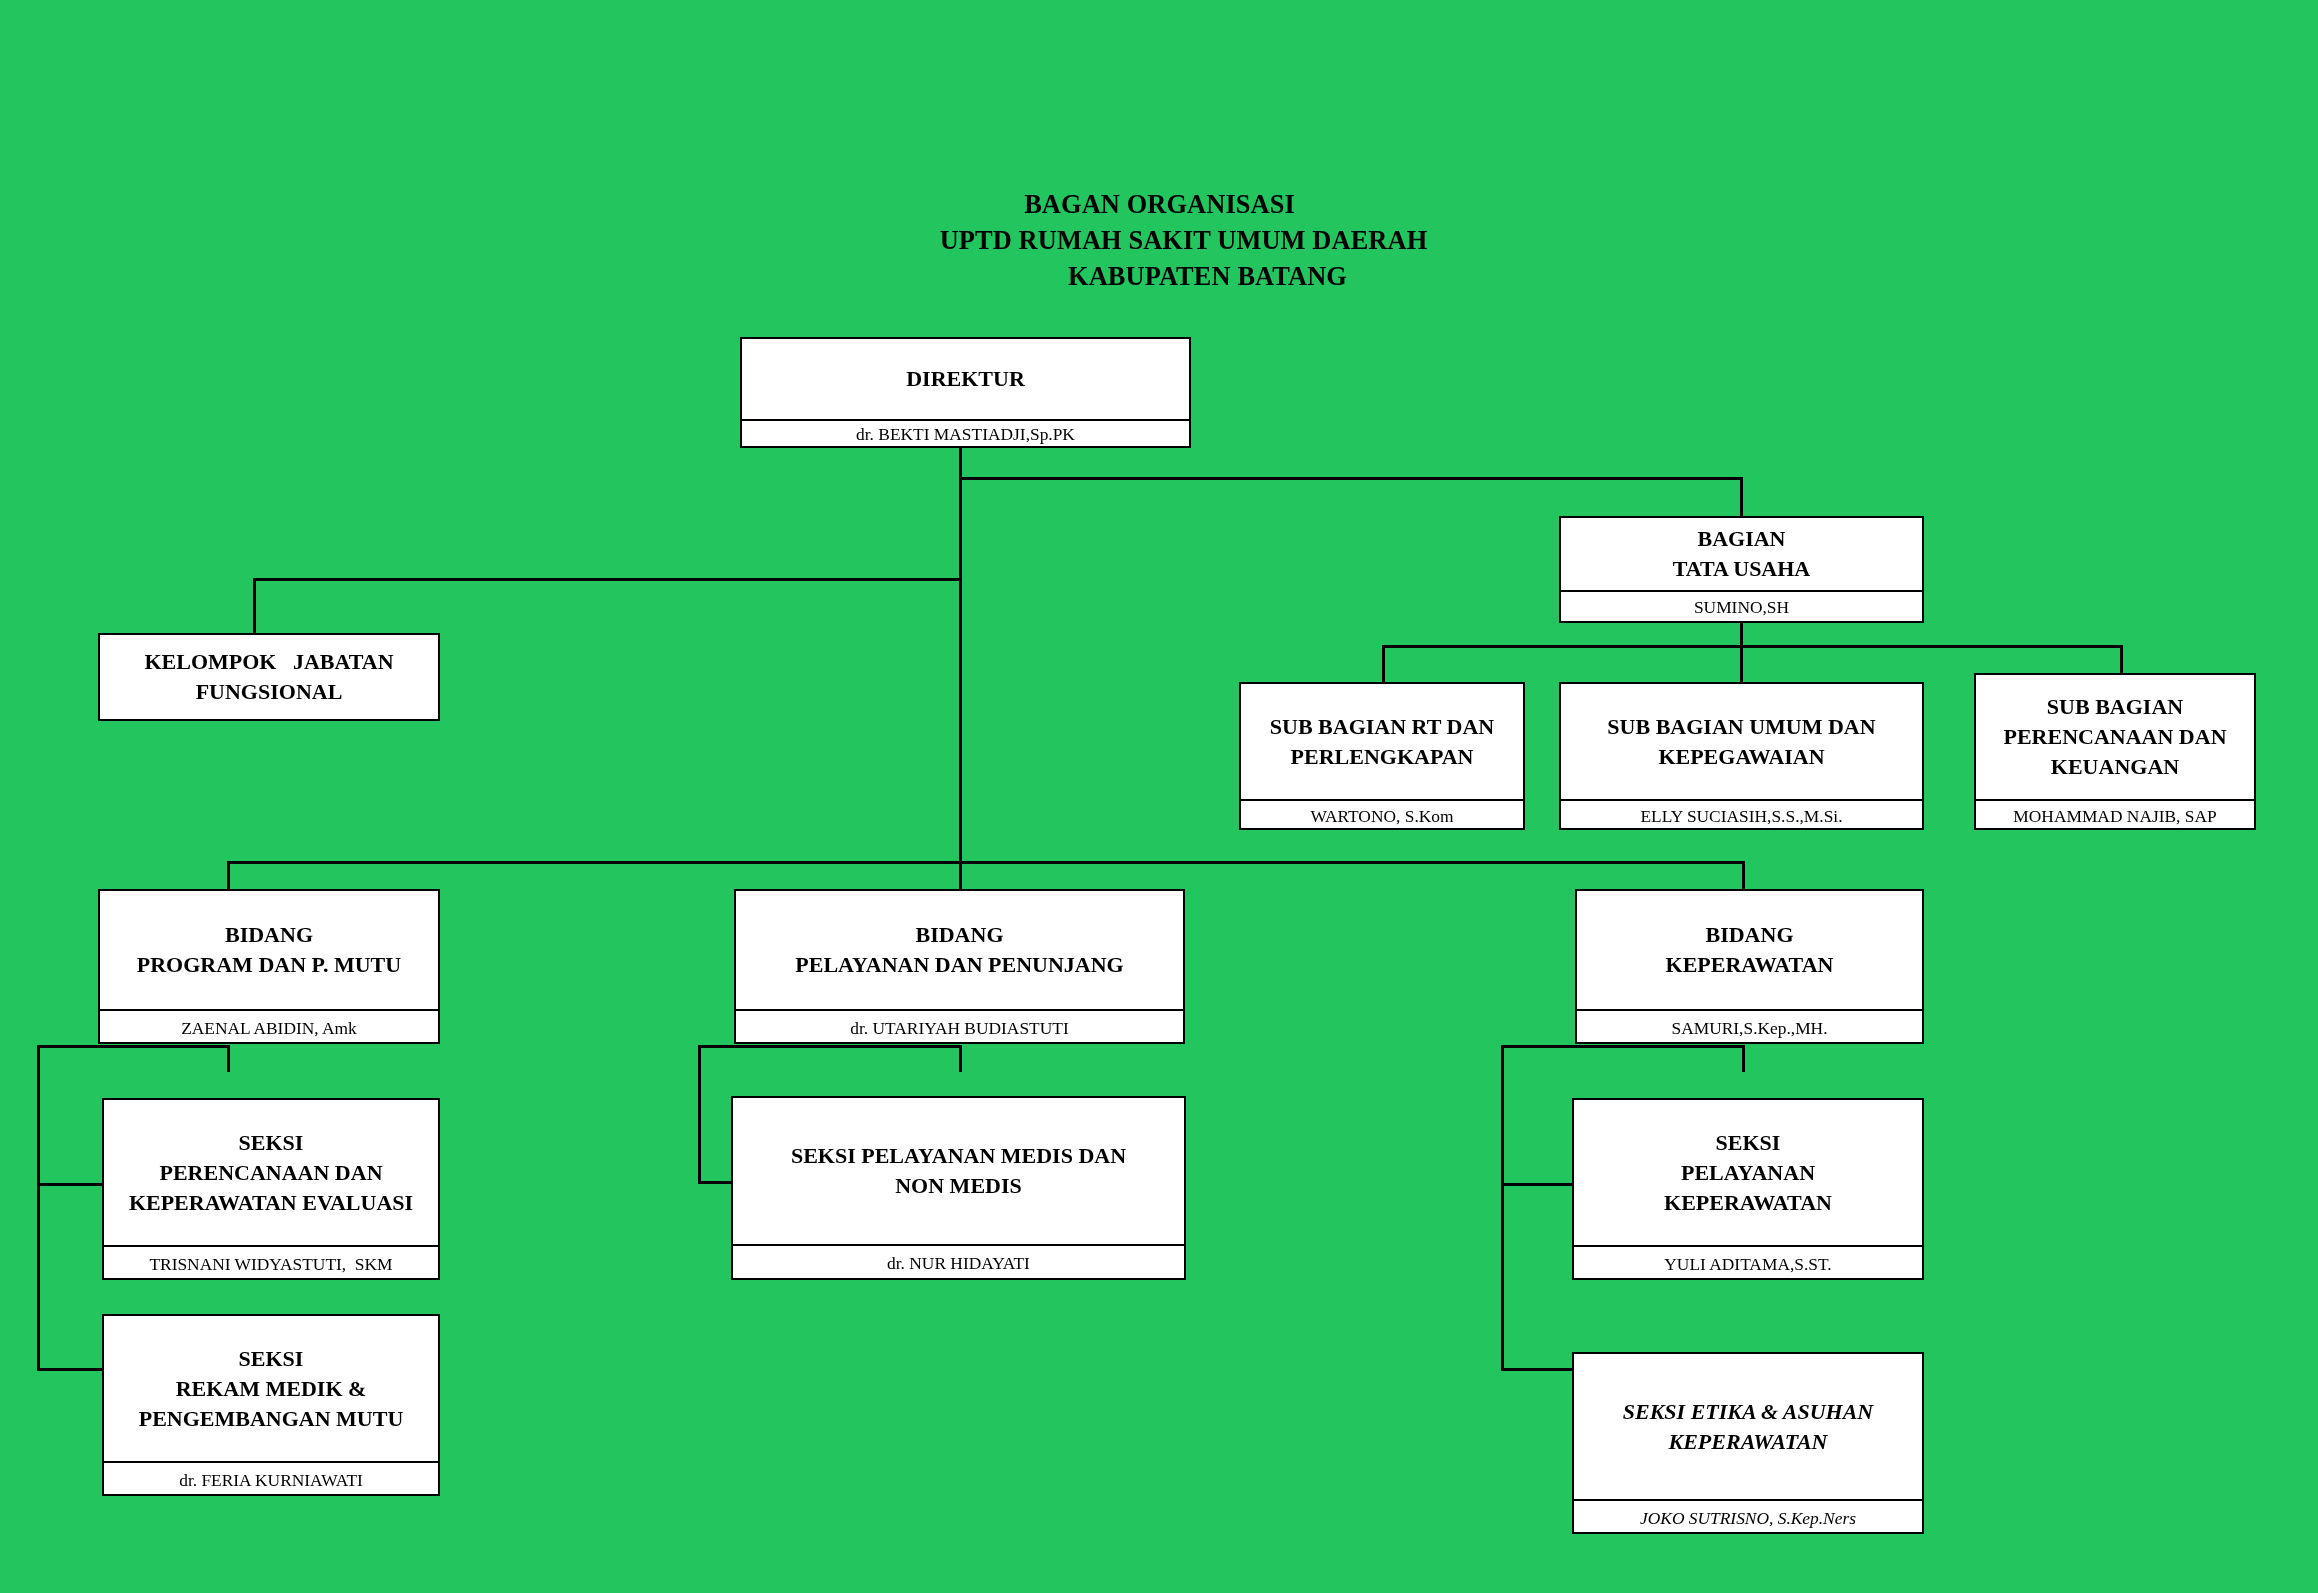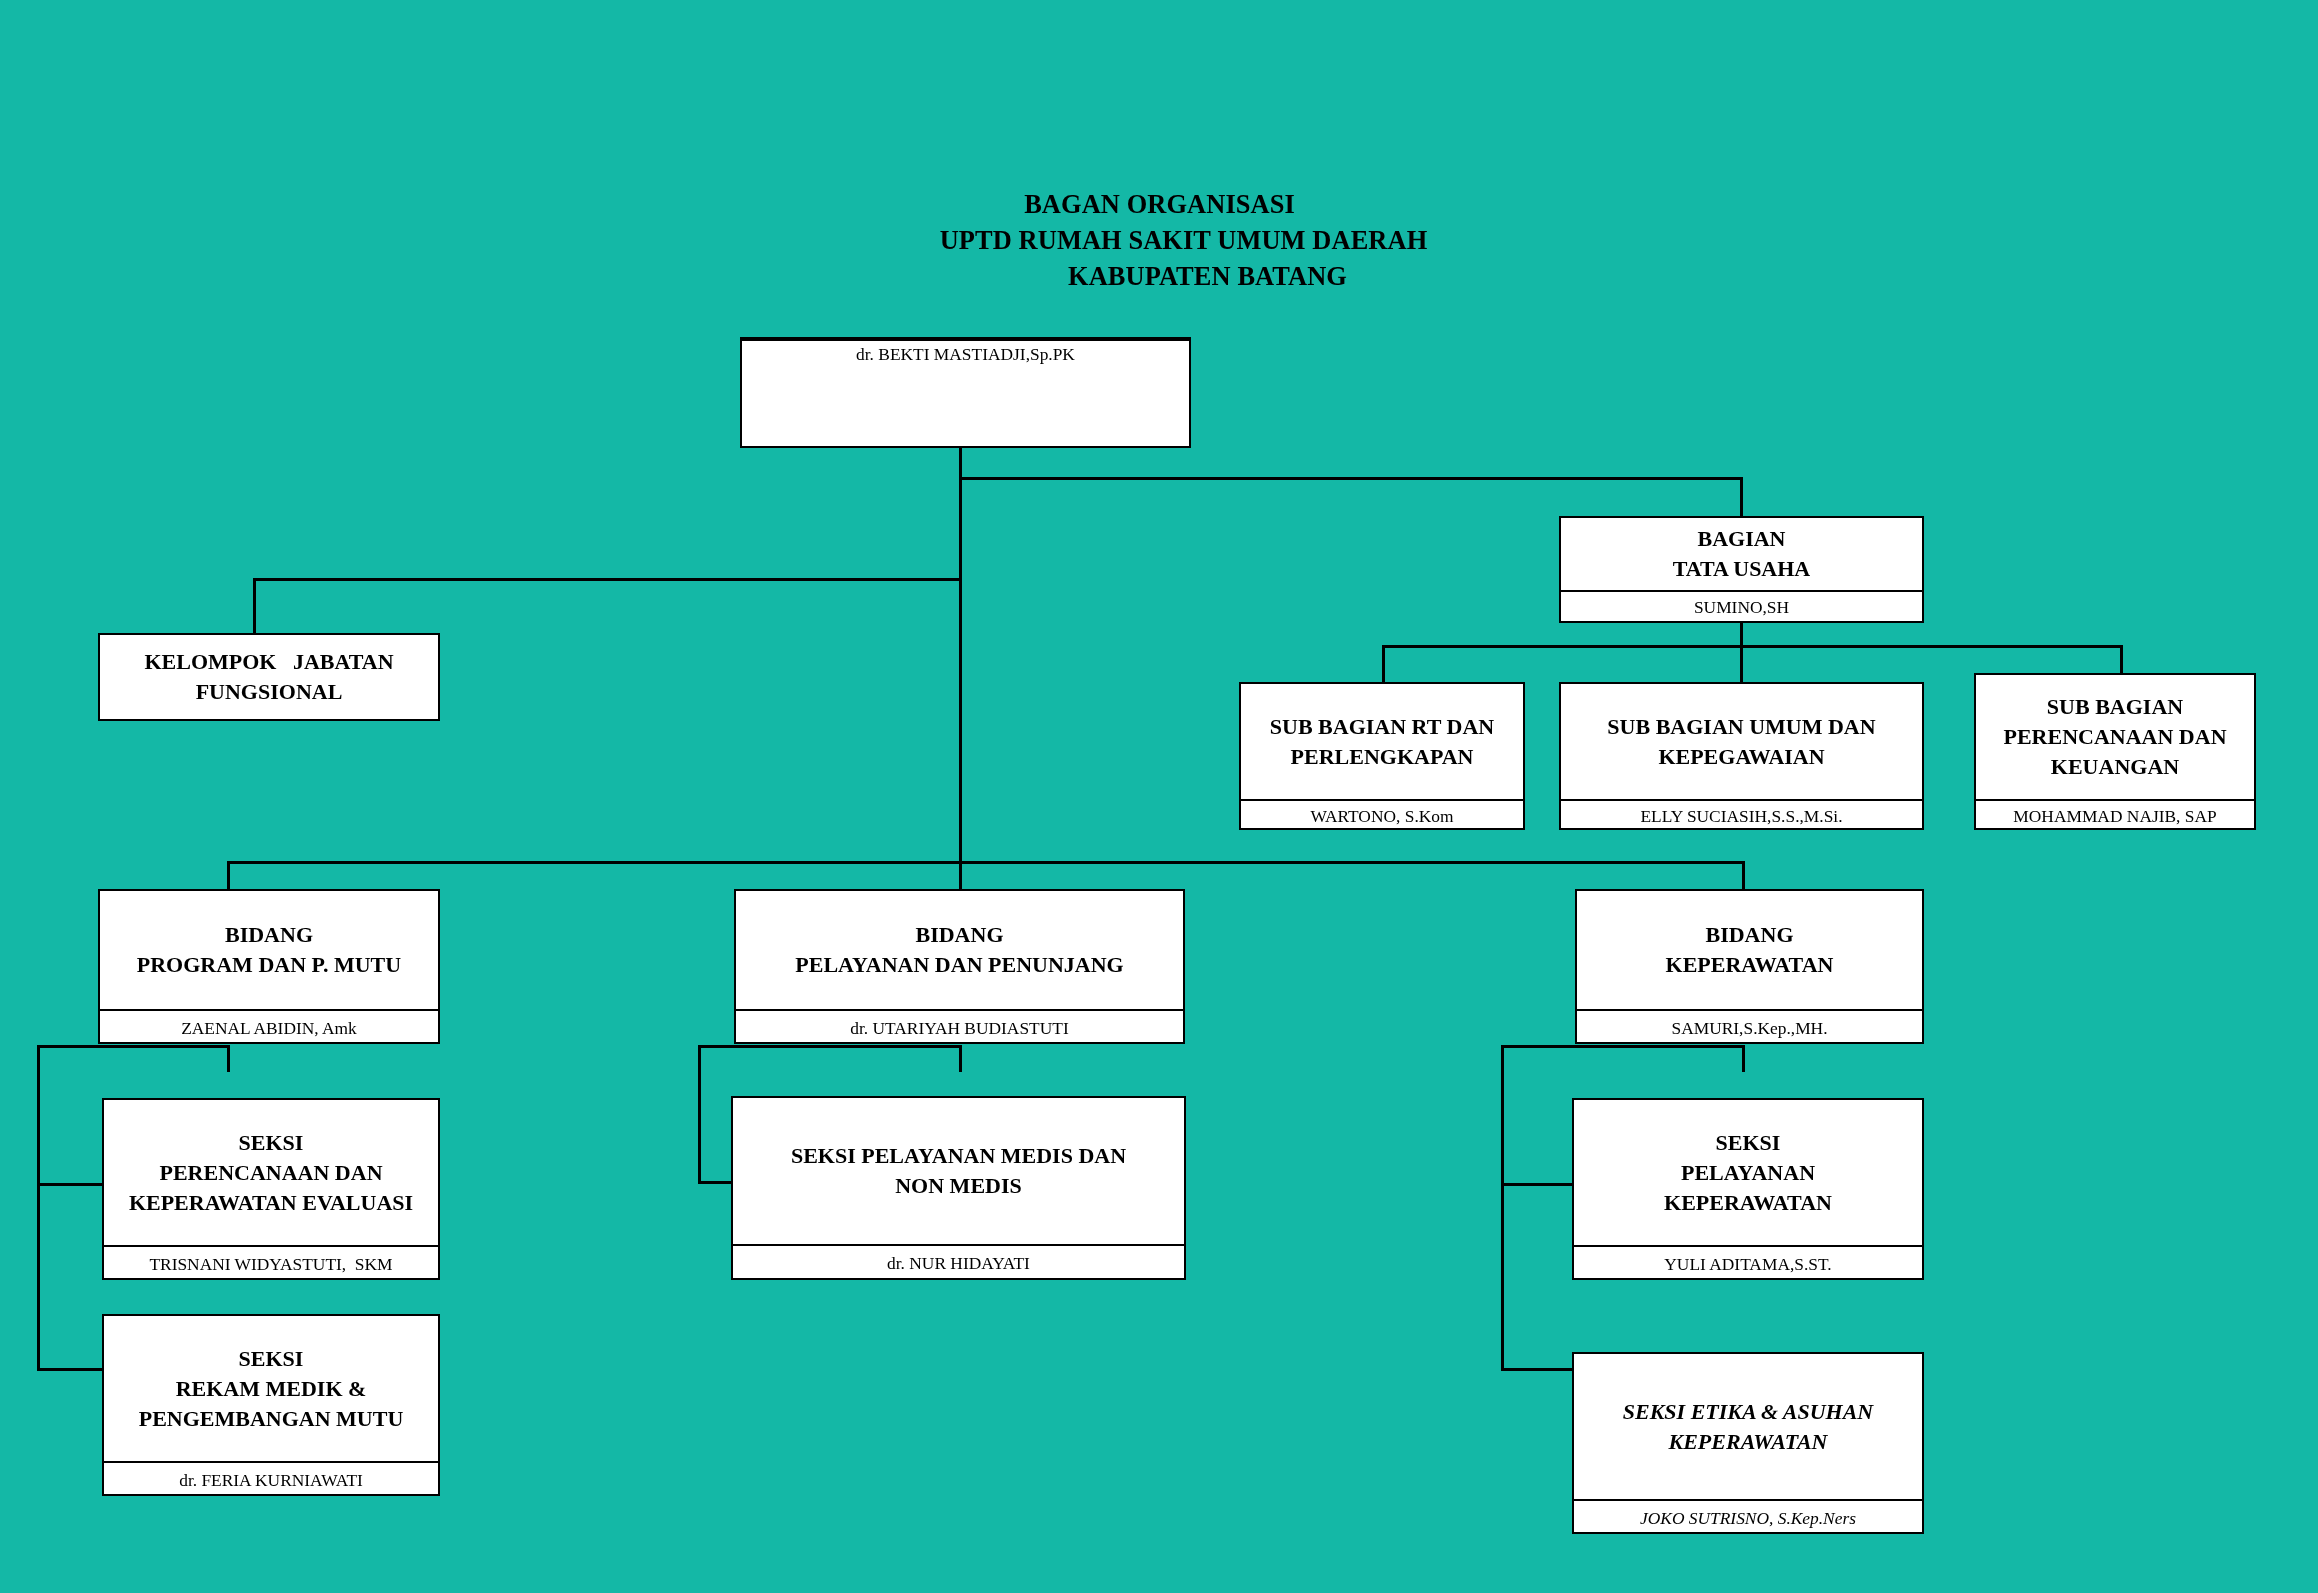--- a/index.html
+++ b/index.html
@@ -1,19 +1,19 @@
 <!DOCTYPE html>
 <html style="font-size:10.3px"><head>
 <meta charset="utf-8">
 <style>
   html,body{margin:0;padding:0;background:#ffffff;}
   #chart{
     position:relative;
     width:2319px;height:1594px;
-    background:#14b8a6;
+    background:#22c55e;
     font-family:"Liberation Serif","DejaVu Serif",serif;
     color:#000000;
     overflow:hidden;
   }
 
   
   .title{
     position:absolute;
     left:0; width:2319px;
     text-align:center;
@@ -104,20 +104,21 @@
   <div class="ln v" style="left:698px;top:1045px;height:139px;"></div>
   <div class="ln h" style="left:698px;top:1181px;width:36px;"></div>
 
   <div class="ln v" style="left:1742px;top:1045px;height:27px;"></div>
   <div class="ln h" style="left:1501px;top:1045px;width:244px;"></div>
   <div class="ln v" style="left:1501px;top:1045px;height:326px;"></div>
   <div class="ln h" style="left:1501px;top:1183px;width:74px;"></div>
   <div class="ln h" style="left:1501px;top:1368px;width:74px;"></div>
 
   <div class="box" style="left:740px;top:337px;width:451px;height:111px;">
+    <div class="head" style="height:80px;">DIREKTUR</div>
     <div class="name" style="height:28px;">dr. BEKTI MASTIADJI,Sp.PK</div>
   </div>
 
   <div class="box" style="left:1559px;top:516px;width:365px;height:107px;">
     <div class="head" style="height:72px;flex-direction:column;">
       <span>BAGIAN</span>
       <span>TATA USAHA</span>
     </div>
     <div class="name" style="height:32px;">SUMINO,SH</div>
   </div>

